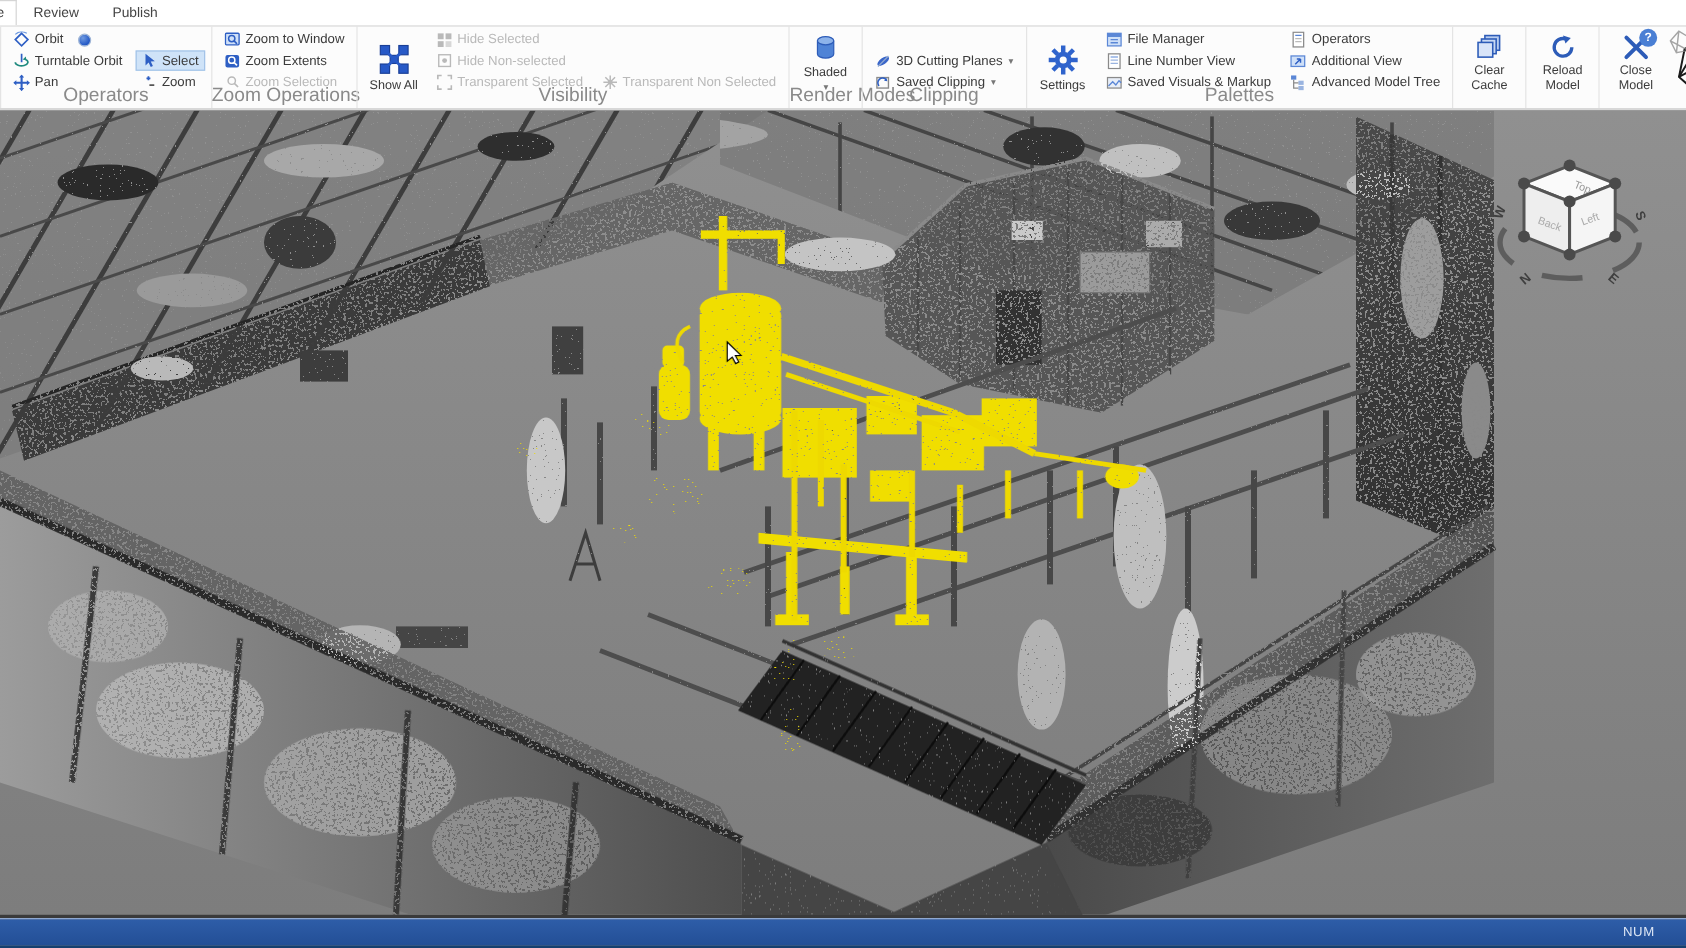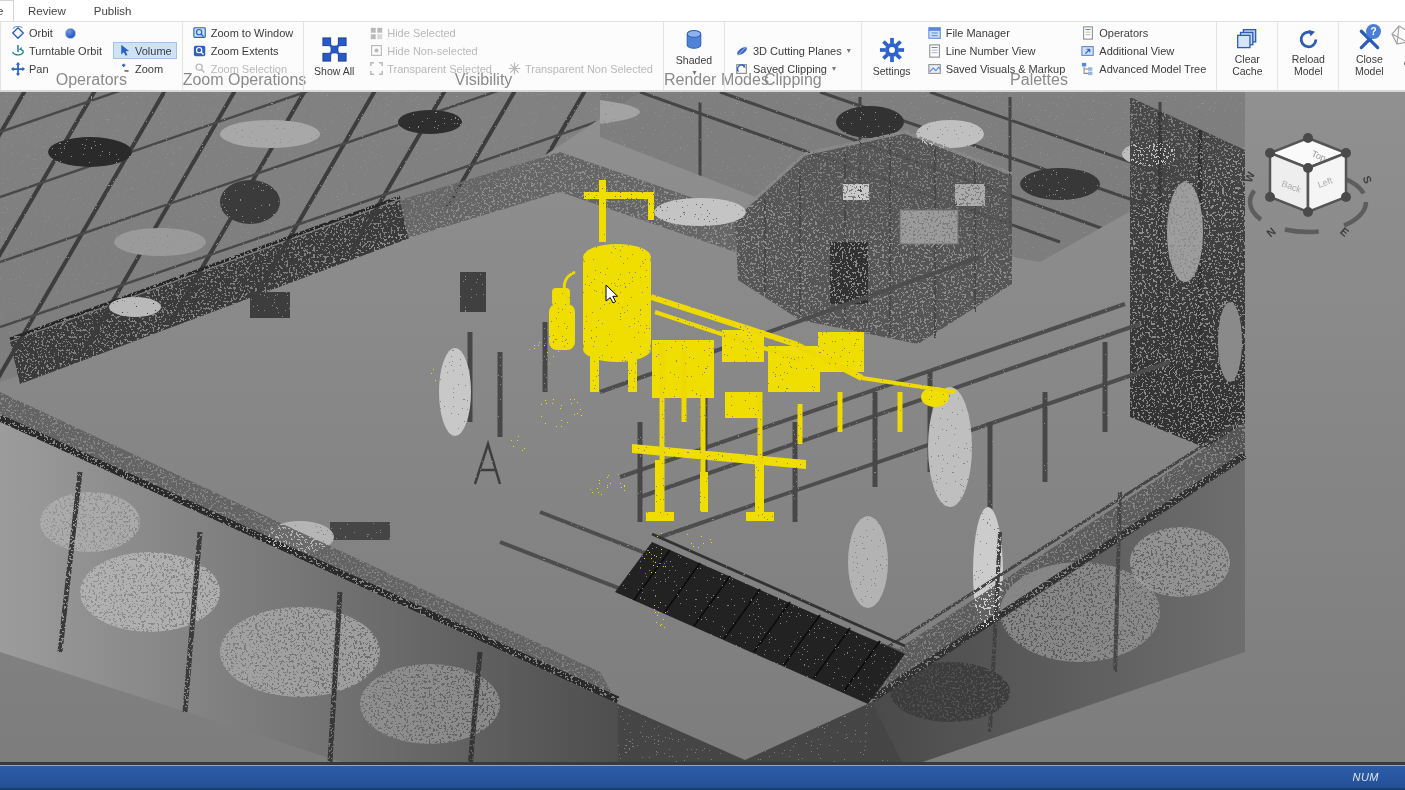--- a/index.html
+++ b/index.html
@@ -41,21 +41,21 @@
   .help { position:absolute; top:2px; right:24px; width:15px; height:15px; border-radius:50%;
           background:#4a7fd4; color:#fff; font-size:10px; font-weight:bold;
           display:flex; align-items:center; justify-content:center; }
   .corner-glyph { position:absolute; top:2px; right:-6px; opacity:.75; }
 
   
   .viewport { height:670px; position:relative; background:#858585; }
   .pre-status { height:3px; background:#3a3a3a; }
   .statusbar { height:25px; background:linear-gradient(#2e5da8,#234f96);
                border-top:1px solid #8fa8d0; border-bottom:2px solid #16406f;
-               display:flex; align-items:center; justify-content:flex-end;font-style:italic; }
+               display:flex; align-items:center; justify-content:flex-end; }
   .num { color:#dce6f5; font-size:11px; margin-right:26px; letter-spacing:.5px; }
   svg text { font-family:"Liberation Sans", sans-serif; }
 </style>
 </head>
 <body>
 
 <div class="tabbar">
   <div class="tab-partial">e</div>
   <div class="tab">Review</div>
   <div class="tab">Publish</div>
@@ -87,21 +87,21 @@
           <path d="M8 0 L10.5 3 H9 V7 H13 V5.5 L16 8 L13 10.5 V9 H9 V13 H10.5 L8 16 L5.5 13 H7 V9 H3 V10.5 L0 8 L3 5.5 V7 H7 V3 H5.5 Z" fill="#2e5fc4"></path>
         </svg>
         <span>Pan</span>
       </div>
     </div>
     <div class="col">
       <div class="item sel">
         <svg width="13" height="13" viewBox="0 0 16 16">
           <path d="M4 1 L4 13 L7.2 10 L9.4 14.6 L11.6 13.5 L9.4 9 L13.6 8.6 Z" fill="#2e5fc4"></path>
         </svg>
-        <span>Volume</span>
+        <span>Select</span>
       </div>
       <div class="item">
         <svg width="13" height="13" viewBox="0 0 16 16">
           <path d="M7 2 V6 M5 4 H9" stroke="#2e5fc4" stroke-width="1.8"></path>
           <path d="M8 11 H13" stroke="#555" stroke-width="1.8"></path>
         </svg>
         <span>Zoom</span>
       </div>
     </div>
     <div class="grp-caption">Operators</div>

